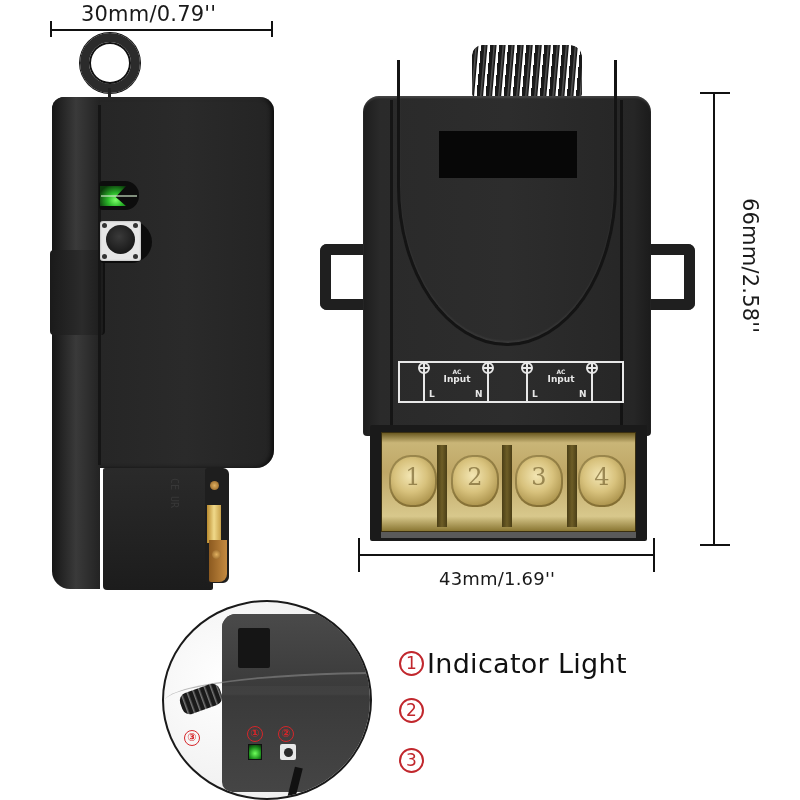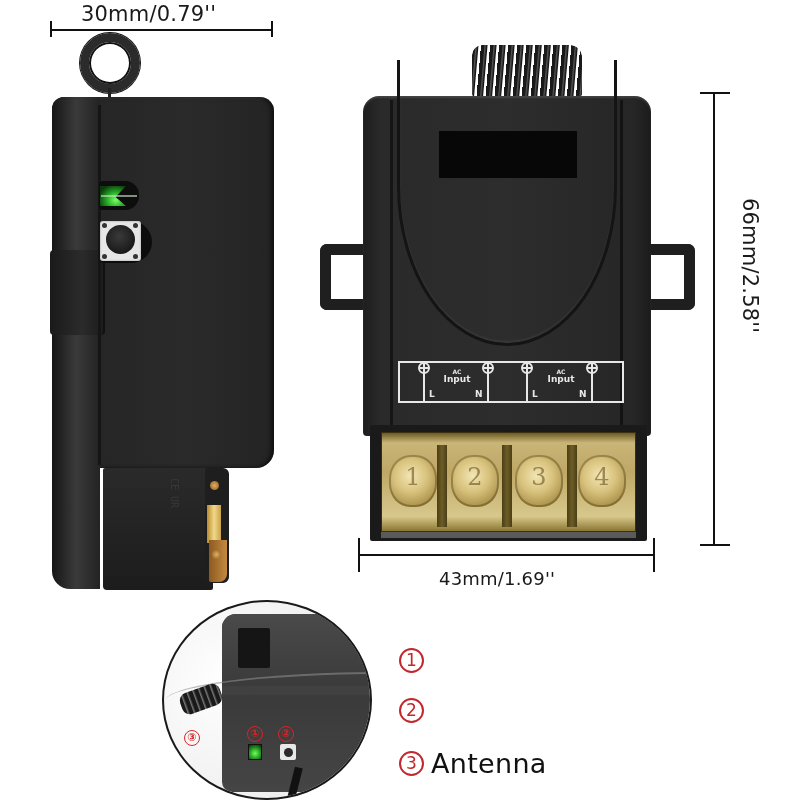--- a/index.html
+++ b/index.html
@@ -312,21 +312,21 @@
   <div class="inset-btn-cap"></div>
   <div class="inset-cable"></div>
   <div class="inset-marker" style="left:83px; top:124px;">①</div>
   <div class="inset-marker" style="left:114px; top:124px;">②</div>
   <div class="inset-marker" style="left:20px; top:128px;">③</div>
 </div>
 
 <div class="legend">
   <div class="legend-item" style="top:4px;">
     <span class="legend-num">1</span>
+    <span class="legend-text">Indicator Light</span>
   </div>
   <div class="legend-item" style="top:54px;">
     <span class="legend-num">2</span>
   </div>
   <div class="legend-item" style="top:104px;">
     <span class="legend-num">3</span>
-    <span class="legend-text" style="margin-left:4px;">Antenna</span>
   </div>
 </div>
 
 </body></html>

